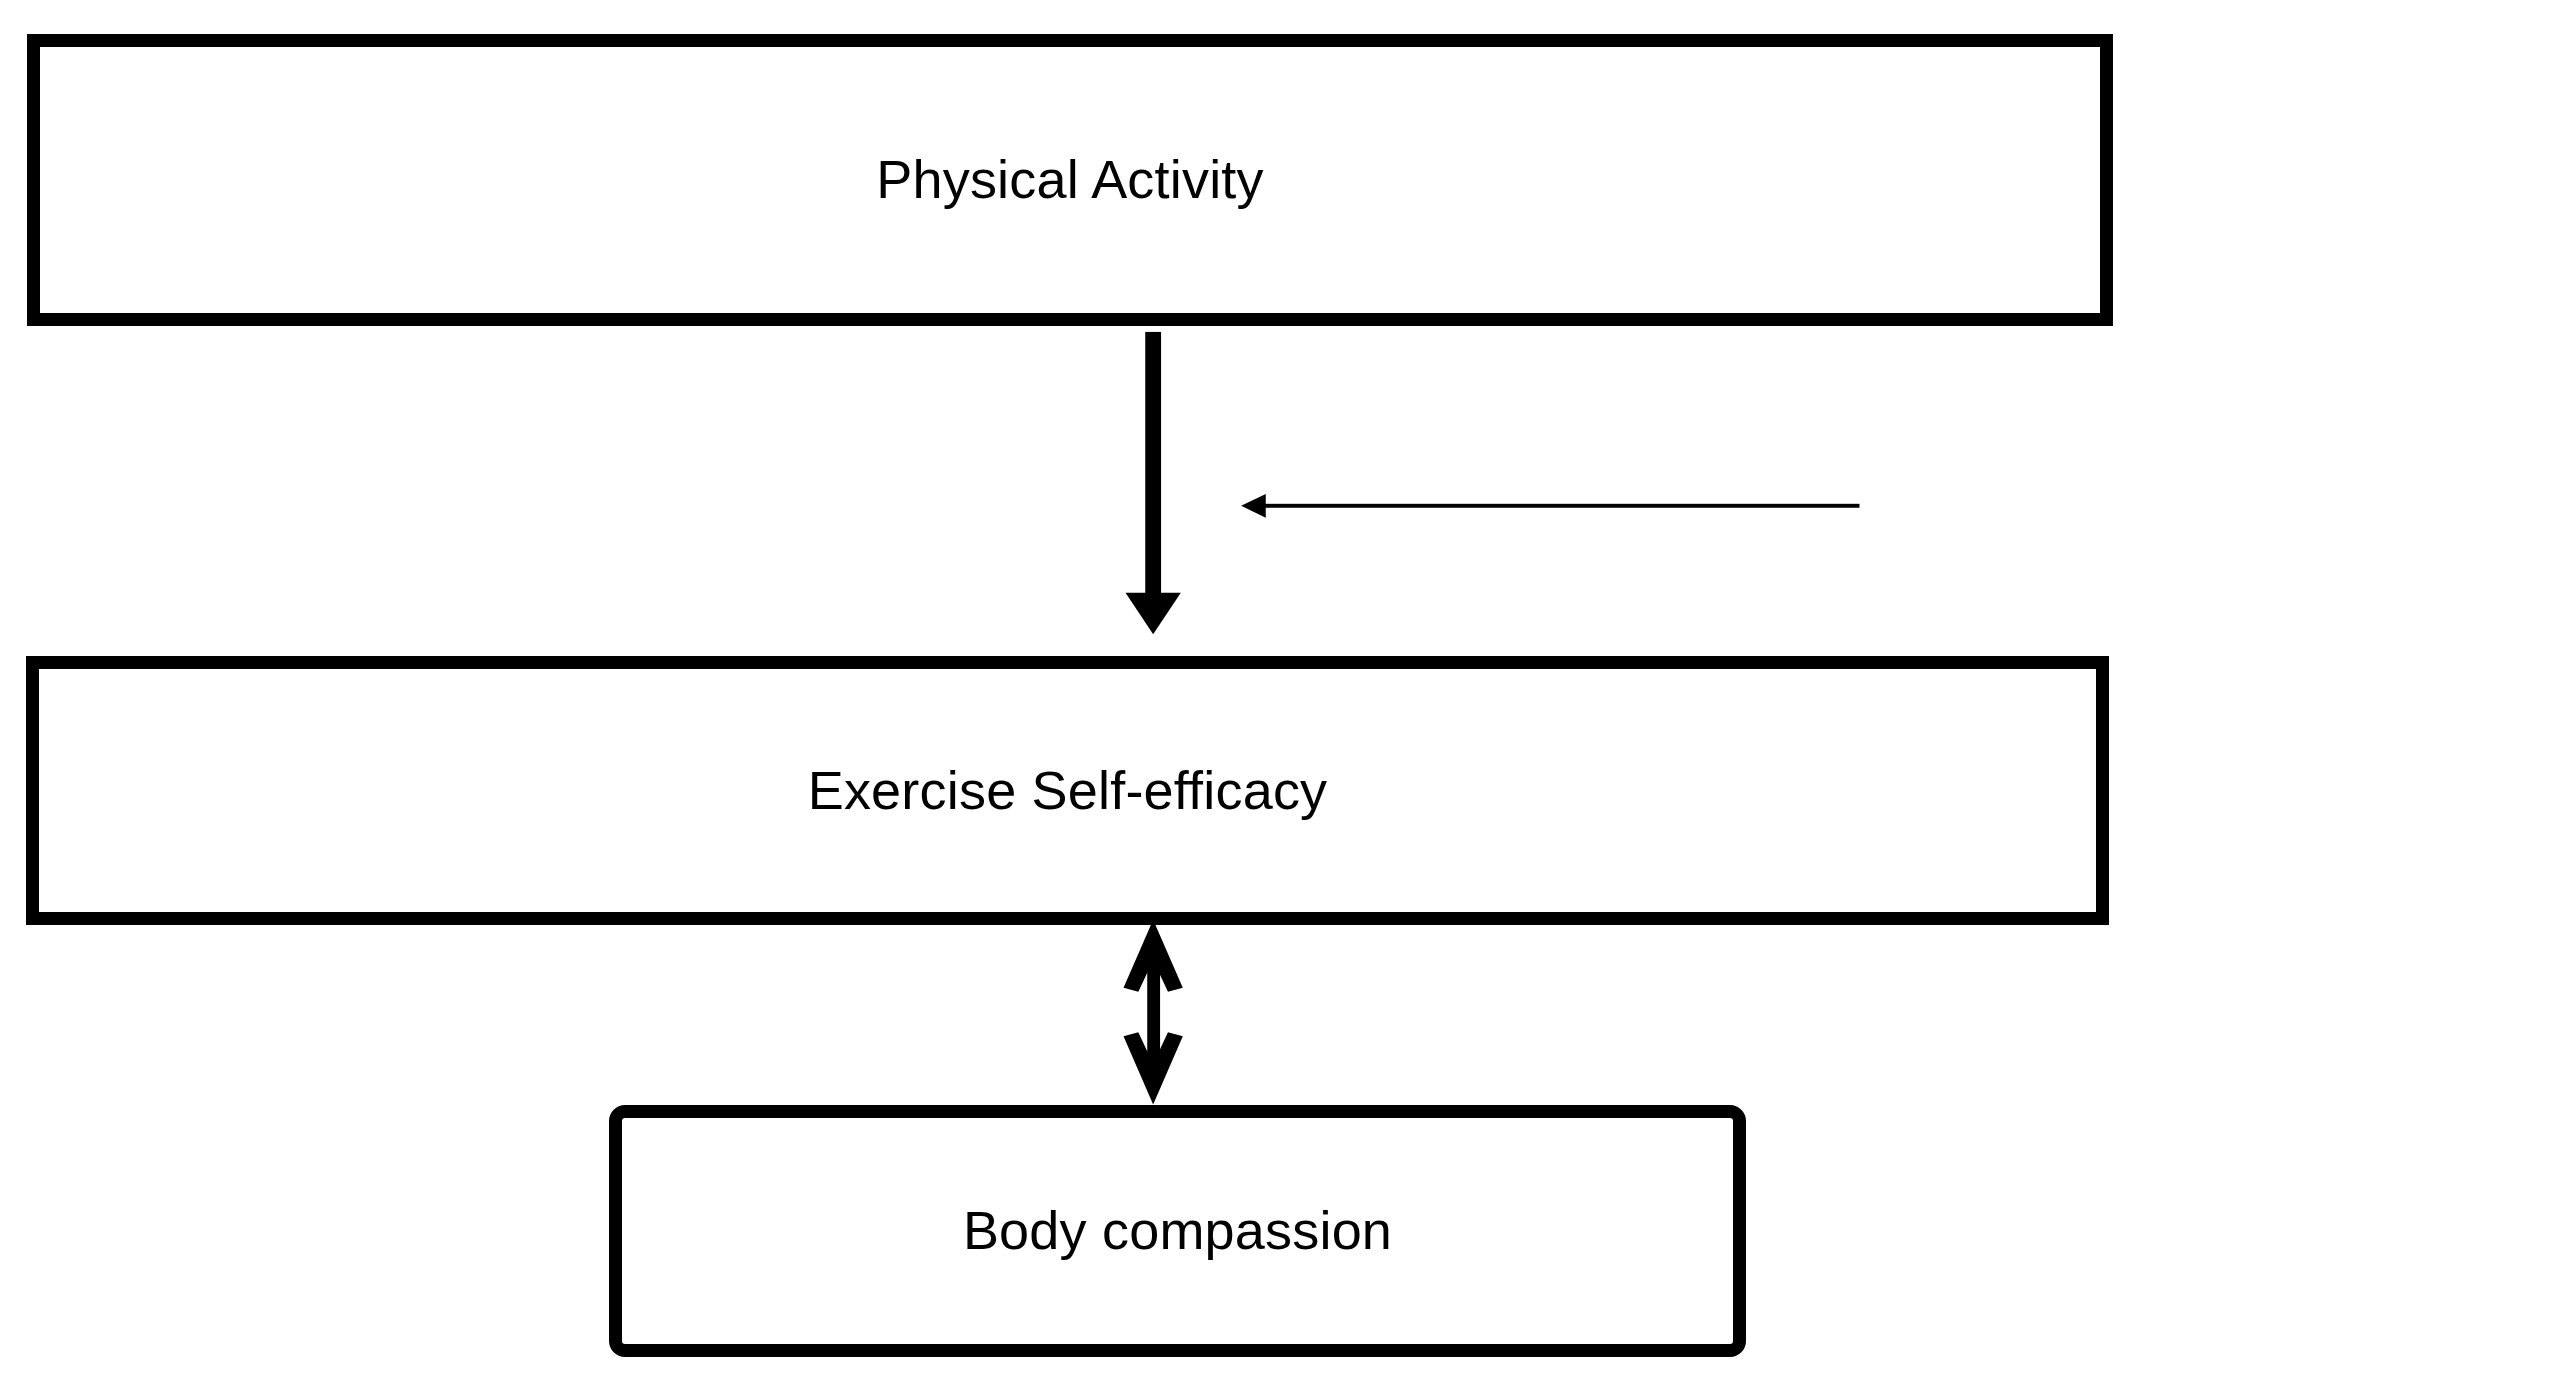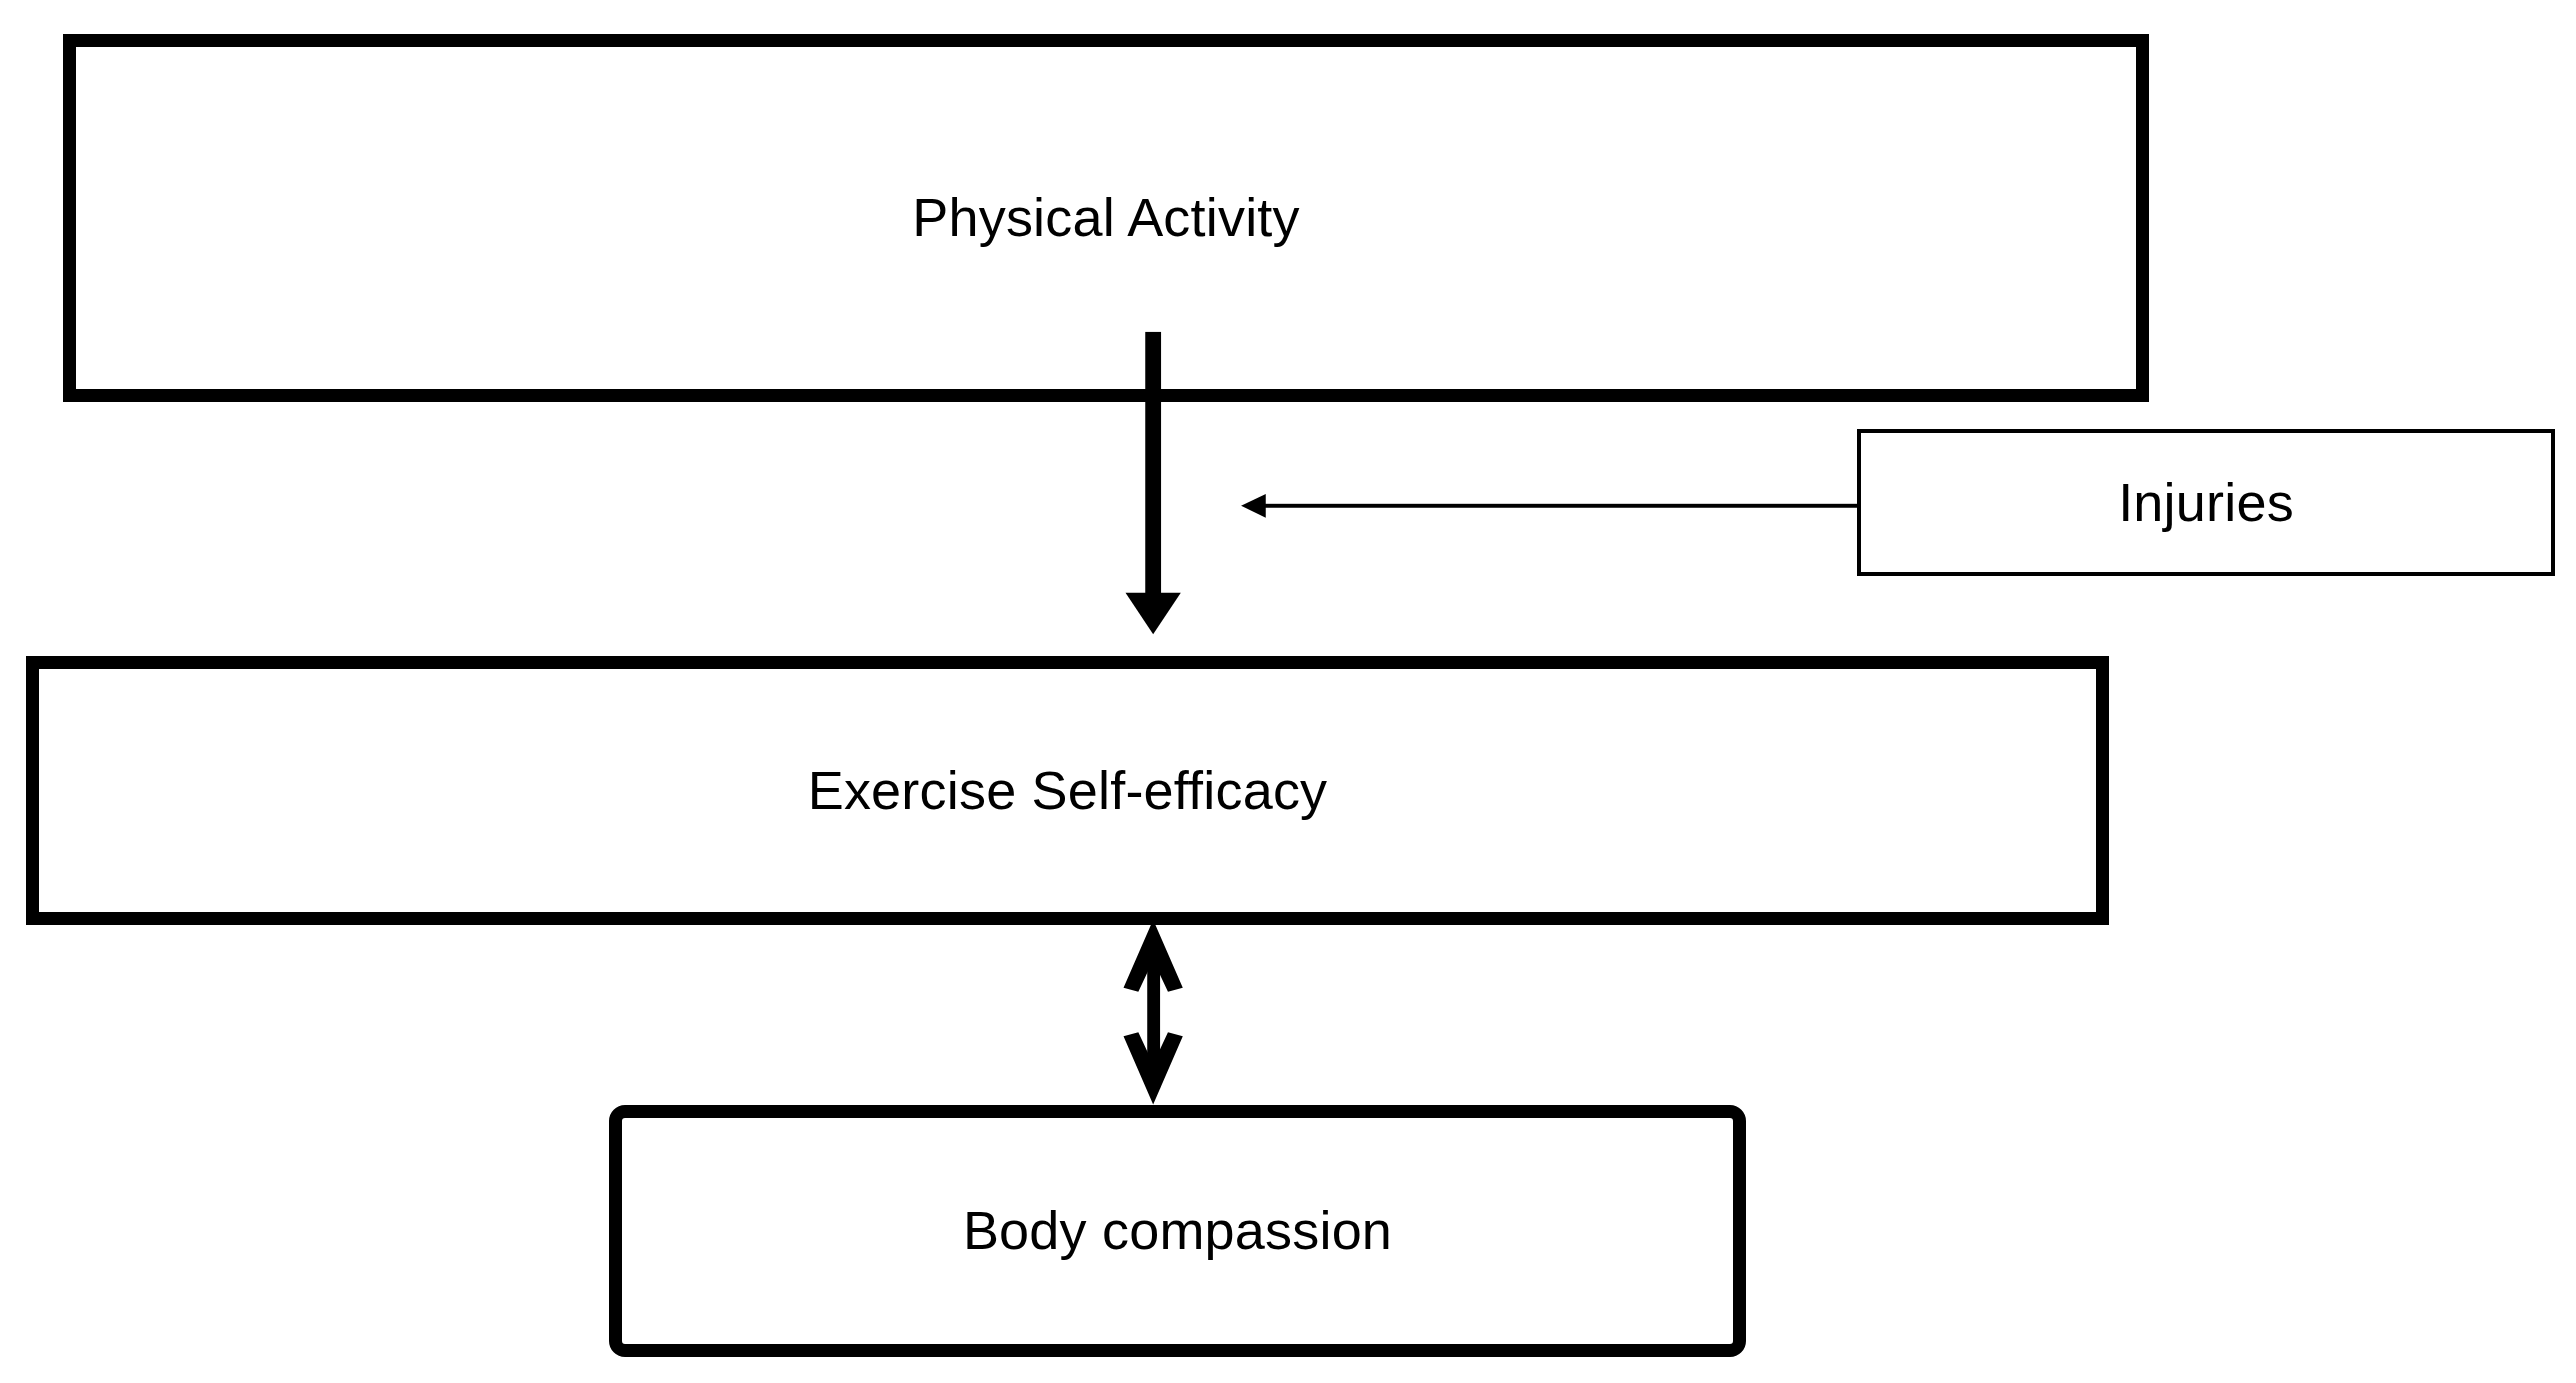--- a/index.html
+++ b/index.html
@@ -73,27 +73,24 @@
   }
   #connectors .conn-hit {
     pointer-events: auto;
   }
 </style>
 </head>
 <body>
 
 <div id="canvas" style="background: rgb(255, 255, 255);">
 
-  <div class="node node-thick" id="node-physical-activity" style="left: 27px; top: 34px; width: 2086px; height: 368px; margin-left: 36px;">
+  <div class="node node-thick" id="node-physical-activity" style="left: 27px; top: 34px; width: 2086px; height: 292px;">
     <span class="node-label">Physical Activity</span>
   </div>
 
-  <div class="node node-thin" id="node-injuries" style="left: 1857px; top: 429px; width: 698px; height: 147px;">
-    <span class="node-label">Injuries</span>
-  </div>
 
   <div class="node node-thick" id="node-exercise-self-efficacy" style="left: 26px; top: 633px; width: 2083px; height: 269px;">
     <span class="node-label">Exercise Self-efficacy</span>
   </div>
 
   <div class="node node-thick" id="node-body-compassion" style="left: 609px; top: 1105px; width: 1137px; height: 252px; border-radius: 16px;">
     <span class="node-label">Body compassion</span>
   </div>
 
   <svg id="connectors" viewBox="0 0 2607 1400" width="2576" height="1383" xmlns="http://www.w3.org/2000/svg">

